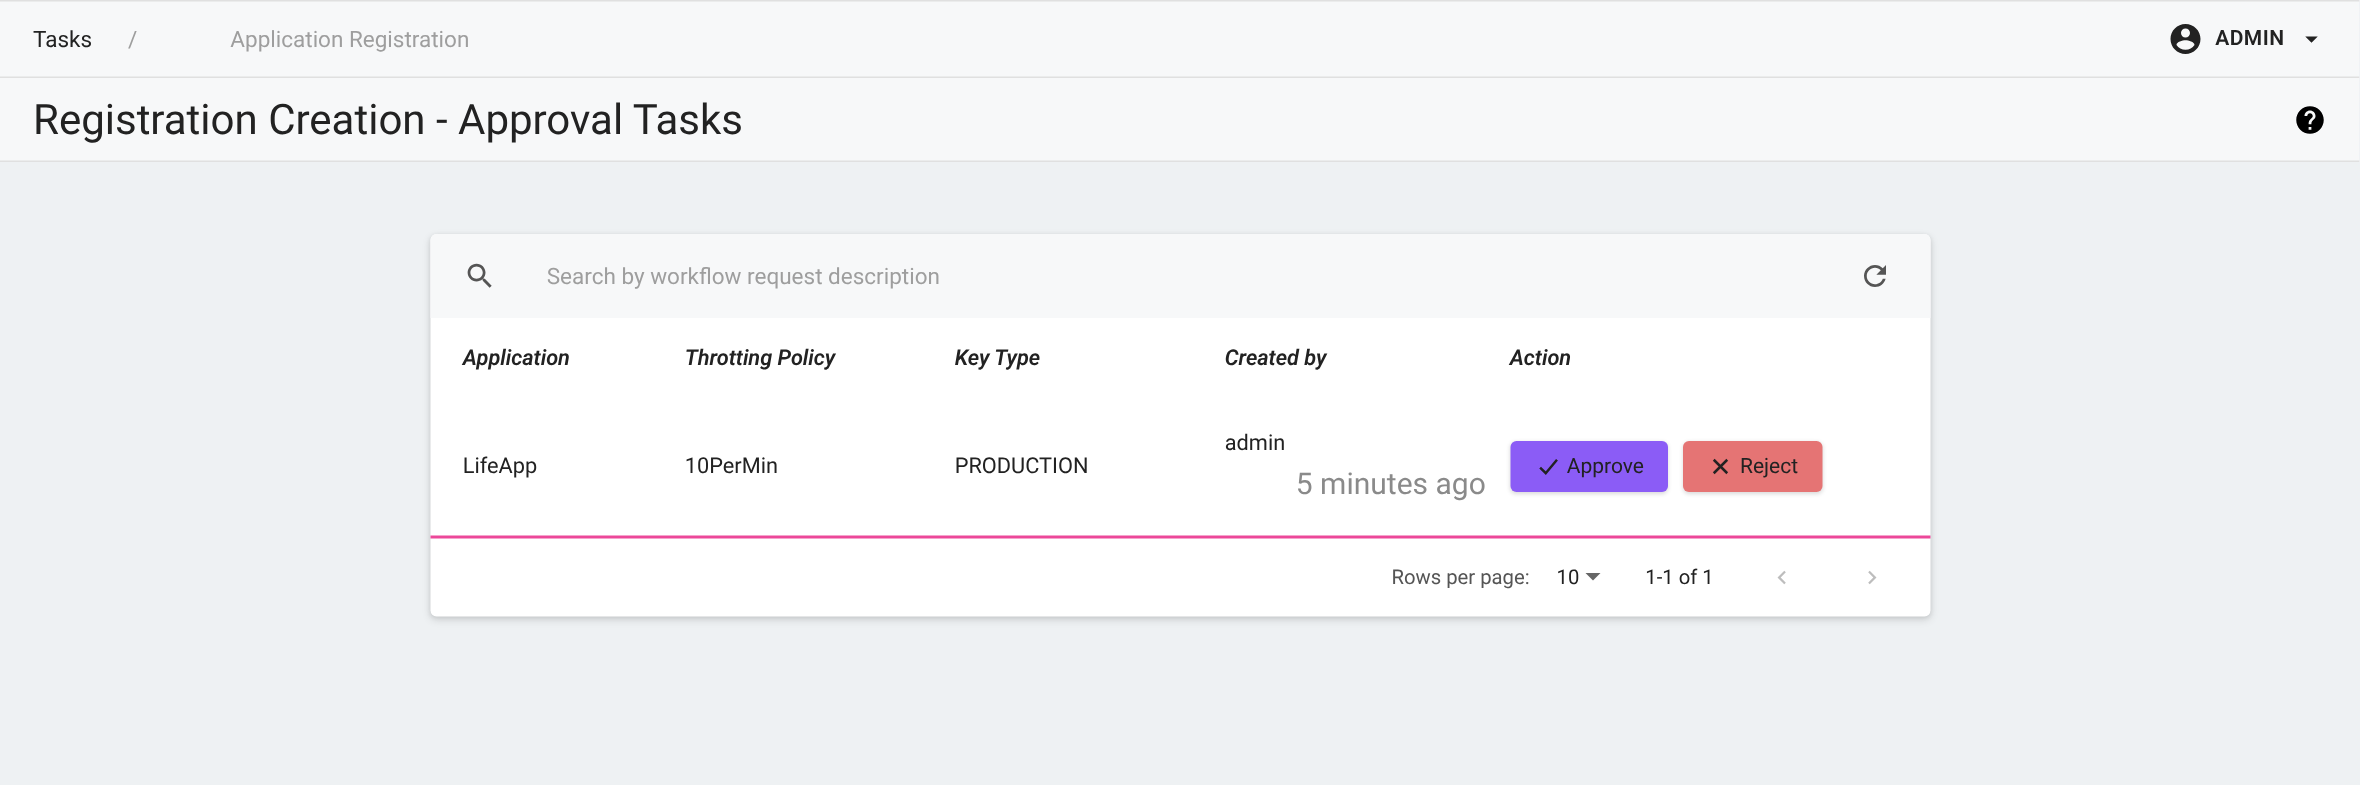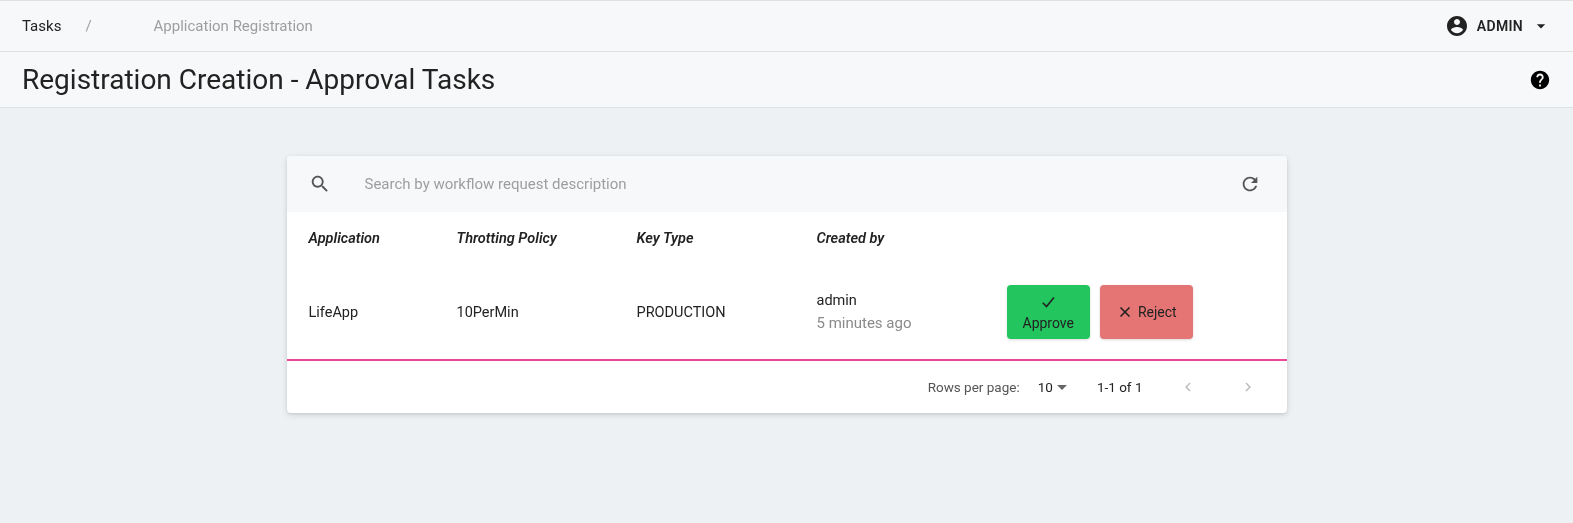--- a/index.html
+++ b/index.html
@@ -144,21 +144,22 @@
       align-items: center;
       padding: 20px 14px;
     }
     .created-by-cell {
       display: flex;
       flex-direction: column;
       line-height: 1.5;
     }
     .created-by-cell .when {
       color: #8a8a8a;
-      font-size: 15px;
+      font-size: 20px;
+      text-align: right;
     }
     .action-cell {
       display: flex;
       gap: 10px;
     }
     .btn {
       display: inline-flex;
       align-items: center;
       gap: 4px;
       border: none;
@@ -169,21 +170,21 @@
       box-shadow: 0 1px 3px rgba(0,0,0,0.15);
       color: #222;
     }
     .btn svg {
       width: 18px;
       height: 18px;
       stroke: #222;
       stroke-width: 2.2;
       fill: none;
     }
-    .btn-approve { background: #22c55e; flex-direction: column; }
+    .btn-approve { background: #8b5cf6; }
     .btn-reject { background: #e57474; }
     .footer {
       border-top: 2px solid #ec4899;
       height: 54px;
       display: flex;
       align-items: center;
       justify-content: flex-end;
       gap: 30px;
       padding: 0 24px 0 14px;
       font-size: 13.5px;
@@ -273,20 +274,21 @@
         </svg>
       </button>
     </div>
 
     <div class="table">
       <div class="thead">
         <div class="tcell col-app">Application</div>
         <div class="tcell col-policy">Throtting Policy</div>
         <div class="tcell col-keytype">Key Type</div>
         <div class="tcell col-createdby">Created by</div>
+        <div class="tcell col-action">Action</div>
       </div>
 
       <div class="trow">
         <div class="tcell col-app">LifeApp</div>
         <div class="tcell col-policy">10PerMin</div>
         <div class="tcell col-keytype">PRODUCTION</div>
         <div class="tcell col-createdby created-by-cell">
           <span>admin</span>
           <span class="when">5 minutes ago</span>
         </div>

